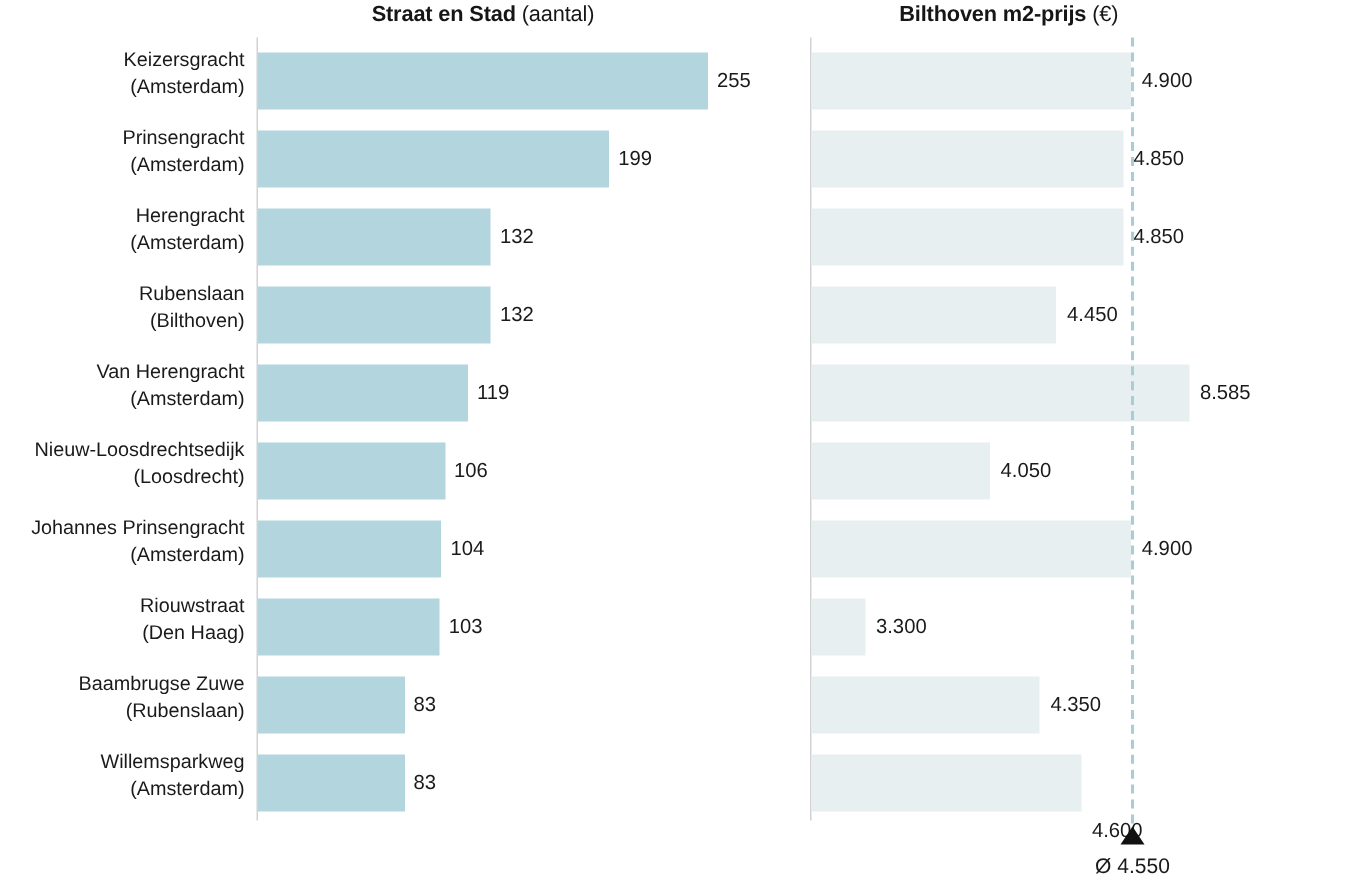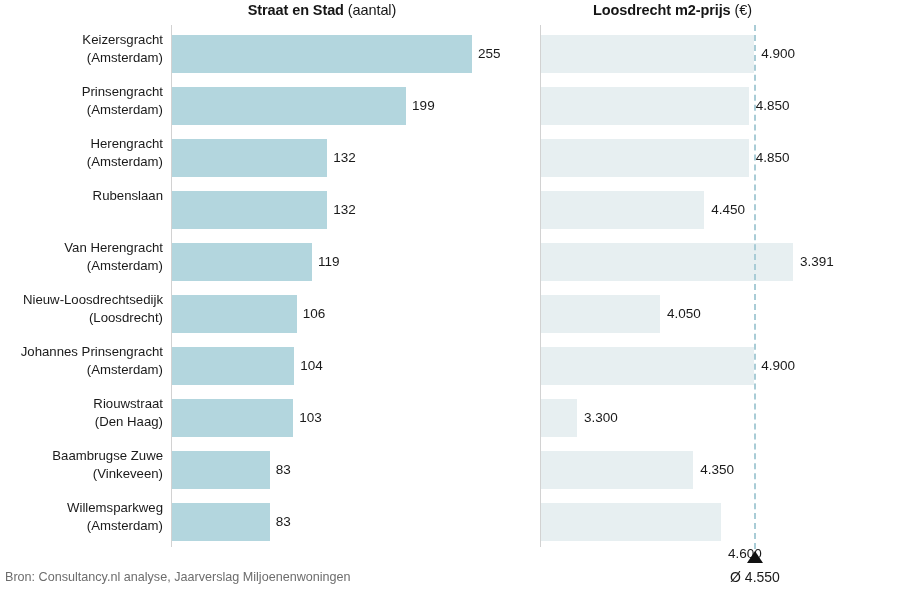--- a/index.html
+++ b/index.html
@@ -141,21 +141,21 @@
 <body>
 
 <div id="chart-root">
 
   <div id="title-left" class="panel-title">
     <span>Straat en Stad</span>
     <span class="unit">(aantal)</span>
   </div>
 
   <div id="title-right" class="panel-title">
-    <span>Loosdrecht m2-prijs</span>
+    <span>Bilthoven m2-prijs</span>
     <span class="unit">(€)</span>
   </div>
 
   <div id="panel-left" class="panel">
     <div id="axis-left" class="axis-line"></div>
     <div id="left-rows">
         <div class="row" style="top: 3px;">
           <div class="cat-label"><span>Keizersgracht</span><span class="city">(Amsterdam)</span></div>
           <div class="bar bar-left" style="width: 300px;"></div>
           <div class="bar-value" style="left: 478px;">255</div>
@@ -164,21 +164,21 @@
           <div class="cat-label"><span>Prinsengracht</span><span class="city">(Amsterdam)</span></div>
           <div class="bar bar-left" style="width: 234.118px;"></div>
           <div class="bar-value" style="left: 412.118px;">199</div>
         </div>
         <div class="row" style="top: 107px;">
           <div class="cat-label"><span>Herengracht</span><span class="city">(Amsterdam)</span></div>
           <div class="bar bar-left" style="width: 155.294px;"></div>
           <div class="bar-value" style="left: 333.294px;">132</div>
         </div>
         <div class="row" style="top: 159px;">
-          <div class="cat-label"><span>Rubenslaan</span></div>
+          <div class="cat-label"><span>Rubenslaan</span><span class="city">(Bilthoven)</span></div>
           <div class="bar bar-left" style="width: 155.294px;"></div>
           <div class="bar-value" style="left: 333.294px;">132</div>
         </div>
         <div class="row" style="top: 211px;">
           <div class="cat-label"><span>Van Herengracht</span><span class="city">(Amsterdam)</span></div>
           <div class="bar bar-left" style="width: 140px;"></div>
           <div class="bar-value" style="left: 318px;">119</div>
         </div>
         <div class="row" style="top: 263px; text-decoration: underline;">
           <div class="cat-label"><span>Nieuw-Loosdrechtsedijk</span><span class="city">(Loosdrecht)</span></div>
@@ -189,21 +189,21 @@
           <div class="cat-label"><span>Johannes Prinsengracht</span><span class="city">(Amsterdam)</span></div>
           <div class="bar bar-left" style="width: 122.353px;"></div>
           <div class="bar-value" style="left: 300.353px;">104</div>
         </div>
         <div class="row" style="top: 367px; padding-left: 12px;">
           <div class="cat-label"><span>Riouwstraat</span><span class="city">(Den Haag)</span></div>
           <div class="bar bar-left" style="width: 121.176px;"></div>
           <div class="bar-value" style="left: 299.176px;">103</div>
         </div>
         <div class="row" style="top: 419px;">
-          <div class="cat-label"><span>Baambrugse Zuwe</span><span class="city">(Vinkeveen)</span></div>
+          <div class="cat-label"><span>Baambrugse Zuwe</span><span class="city">(Rubenslaan)</span></div>
           <div class="bar bar-left" style="width: 97.6471px;"></div>
           <div class="bar-value" style="left: 275.647px;">83</div>
         </div>
         <div class="row" style="top: 471px; padding-left: 24px;">
           <div class="cat-label"><span>Willemsparkweg</span><span class="city">(Amsterdam)</span></div>
           <div class="bar bar-left" style="width: 97.6471px;"></div>
           <div class="bar-value" style="left: 275.647px;">83</div>
         </div>
       </div>
   </div>
@@ -222,21 +222,21 @@
         <div class="row" style="top: 107px;">
           <div class="bar bar-right" style="left: 21px; width: 207.632px;"></div>
           <div class="bar-value" style="left: 235.632px;">4.850</div>
         </div>
         <div class="row" style="top: 159px;">
           <div class="bar bar-right" style="left: 21px; width: 163.337px;"></div>
           <div class="bar-value" style="left: 191.337px;">4.450</div>
         </div>
         <div class="row" style="top: 211px;">
           <div class="bar bar-right" style="left: 21px; width: 251.926px;"></div>
-          <div class="bar-value" style="left: 279.926px;">3.391</div>
+          <div class="bar-value" style="left: 279.926px;">8.585</div>
         </div>
         <div class="row" style="top: 263px;">
           <div class="bar bar-right" style="left: 21px; width: 119.042px;"></div>
           <div class="bar-value" style="left: 147.042px;">4.050</div>
         </div>
         <div class="row" style="top: 315px;">
           <div class="bar bar-right" style="left: 21px; width: 213.168px;"></div>
           <div class="bar-value" style="left: 241.168px;">4.900</div>
         </div>
         <div class="row" style="top: 367px;">
@@ -251,15 +251,14 @@
           <div class="bar bar-right" style="left: 21px; width: 179.947px;"></div>
           <div class="bar-value" style="left: 207.947px; margin-top: 32px;">4.600</div>
         </div>
       </div>
   </div>
 
   <div id="avg-line"></div>
   <div id="avg-arrow"></div>
   <div id="avg-label">Ø 4.550</div>
 
-  <div id="source-note">Bron: Consultancy.nl analyse, Jaarverslag Miljoenenwoningen</div>
 
 </div>
 
 </body></html>

